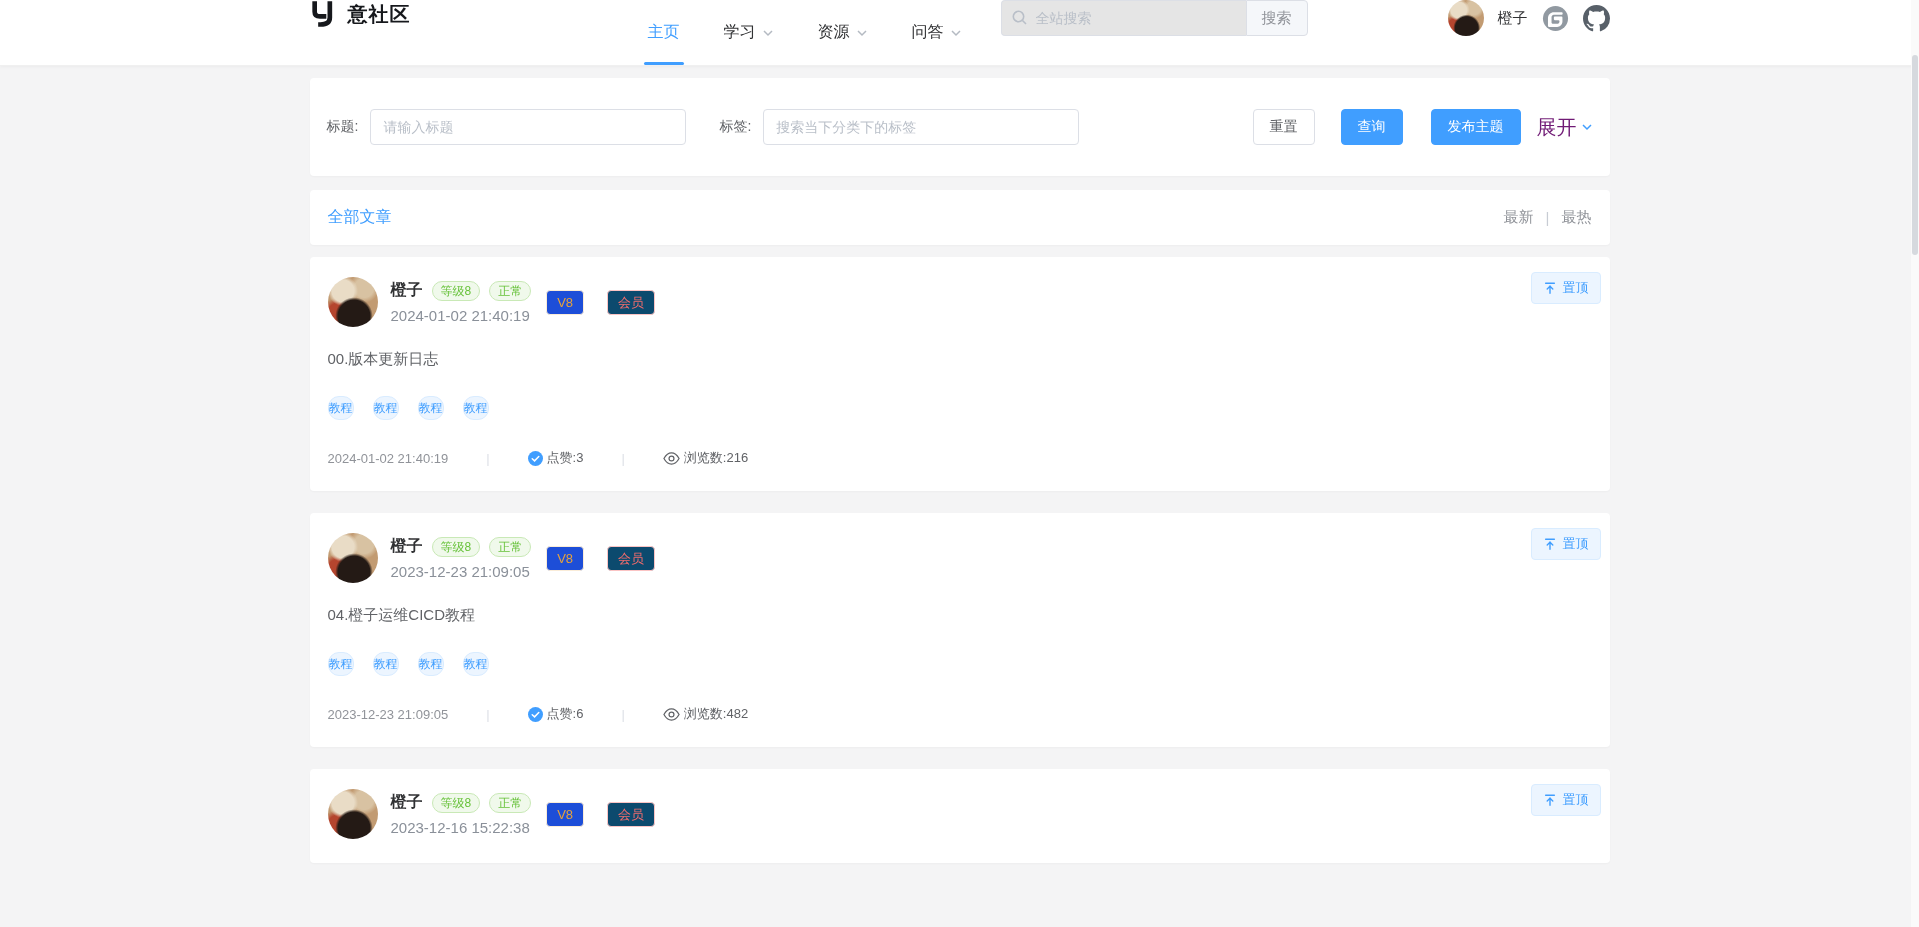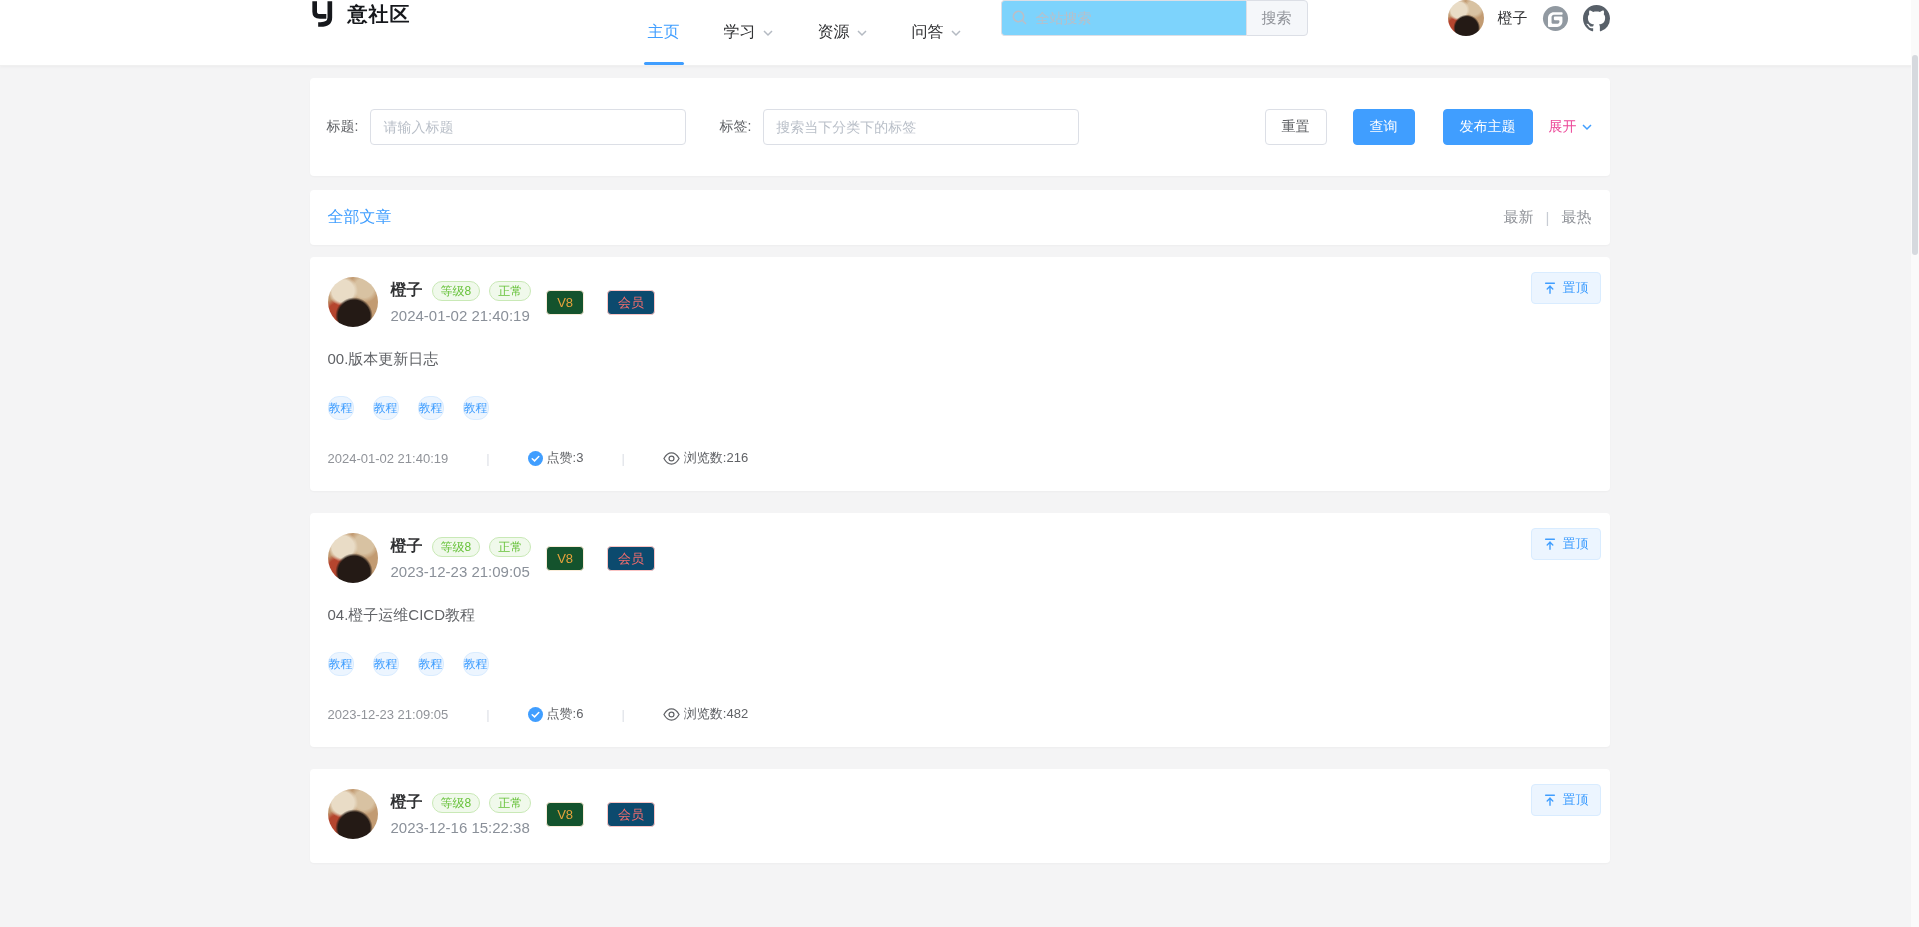--- a/index.html
+++ b/index.html
@@ -20,21 +20,21 @@
   .nav-links { display:flex; align-items:center; margin-left:215px; height:100%; }
   .nav-item { height:100%; display:flex; align-items:center; gap:6px; padding:0 22px;
               font-size:16px; color:#303133; cursor:pointer; position:relative; }
   .nav-item.active { color:#409eff; }
   .nav-item.active::after { content:""; position:absolute; left:18px; right:18px; bottom:0;
               height:3px; background:#409eff; border-radius:2px; }
   .chev { width:12px; height:12px; stroke:#b4bac2; }
   .searchbar { display:flex; margin-left:auto; height:36px; }
   .search-input { width:245px; height:36px; border:1px solid #dcdfe6; border-right:none;
               border-radius:4px 0 0 4px; padding:0 10px 0 34px; font-size:14px;
-              color:#606266; outline:none; background:#7dd3fc;
+              color:#606266; outline:none; background:#e5e5e5;
               font-family:"Liberation Sans","DejaVu Sans",sans-serif; }
   .search-input::placeholder { color:#b9bfc8; }
   .search-wrap { position:relative; }
   .search-wrap .mag { position:absolute; left:10px; top:9px; }
   .search-btn { width:62px; height:36px; background:#f5f7fa; border:1px solid #dcdfe6;
               border-radius:0 4px 4px 0; color:#909399; font-size:15px; cursor:pointer;
               font-family:inherit; }
   .user-area { display:flex; align-items:center; margin-left:140px; gap:14px; }
   .avatar-sm { width:36px; height:36px; border-radius:50%; }
   .cat-photo { background:
@@ -57,21 +57,21 @@
   .filter-input::placeholder { color:#b9bfc8; }
   .filter-label.second { margin-left:33px; }
   .filter-actions { margin-left:auto; display:flex; align-items:center; }
   .btn { height:36px; border-radius:4px; font-size:14px; cursor:pointer; padding:0 16px;
          font-family:inherit; }
   .btn-default { background:#fff; border:1px solid #dcdfe6; color:#606266; }
   .btn-primary { background:#409eff; border:1px solid #409eff; color:#fff; }
   .btn-reset { margin-right:26px; }
   .btn-query { margin-right:28px; }
   .btn-publish { margin-right:16px; }
-  .expand-link { color:#ec4899; font-size:14px; display:flex; align-items:center; gap:4px;
+  .expand-link { color:#701a75; font-size:20px; display:flex; align-items:center; gap:4px;
                  cursor:pointer; }
   .chev-blue { stroke:#409eff; }
 
   
   .list-header { margin-top:14px; height:55px; display:flex; align-items:center;
                  padding:0 18px; }
   .list-title { color:#409eff; font-size:16px; cursor:pointer; }
   .sorts { margin-left:auto; display:flex; align-items:center; gap:12px;
            font-size:15px; color:#909399; }
   .sort-item { cursor:pointer; }
@@ -87,21 +87,21 @@
   .user-row { display:flex; align-items:center; }
   .avatar-lg { width:50px; height:50px; border-radius:50%; flex:0 0 50px; cursor:pointer; }
   .user-meta { margin-left:13px; display:flex; flex-direction:column; gap:6px; }
   .name-row { display:flex; align-items:center; gap:9px; }
   .post-author { font-size:16px; font-weight:bold; color:#303133; cursor:pointer; }
   .pill { font-size:12px; border-radius:10px; padding:3px 8px; line-height:1; }
   .pill-green { color:#67c23a; background:#f0f9eb; border:1px solid #c9e9b6; }
   .post-time-top { font-size:15px; color:#8a9099; }
   .vip-badges { display:flex; align-items:center; gap:23px; margin-left:15px; }
   .tagbox { font-size:13px; border-radius:4px; padding:5px 10px; line-height:1; }
-  .tag-orange { color:#e6a23c; background:#14532d; border:1px solid #faecd8; }
+  .tag-orange { color:#e6a23c; background:#1d4ed8; border:1px solid #faecd8; }
   .tag-red { color:#f56c6c; background:#0c4a6e; border:1px solid #fbc4c4; }
   .post-title { margin-top:23px; font-size:15px; color:#606266; cursor:pointer; }
   .tags-row { margin-top:27px; display:flex; gap:19px; }
   .tag-chip { font-size:12px; color:#409eff; background:#ecf5ff; border:1px solid #d9ecff;
               border-radius:11px; padding:5px 0; line-height:1; cursor:pointer; }
   .stats-row { margin-top:29px; display:flex; align-items:center; font-size:13px;
                color:#909399; }
   .stats-row .stat { display:flex; align-items:center; gap:4px; color:#606266; }
   .stats-row .stat-time { color:#909399; }
   .stat-sep { color:#dcdfe6; margin:0 38px; }

